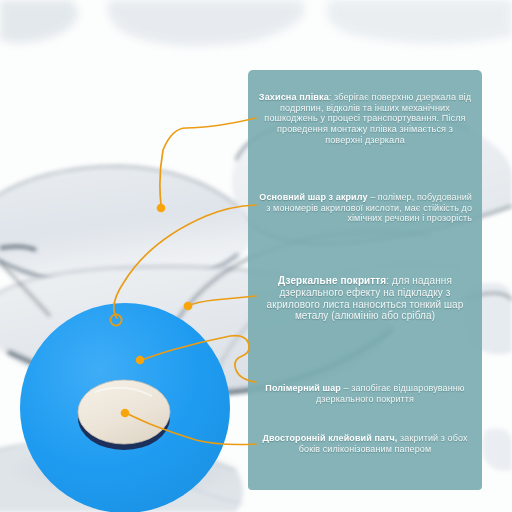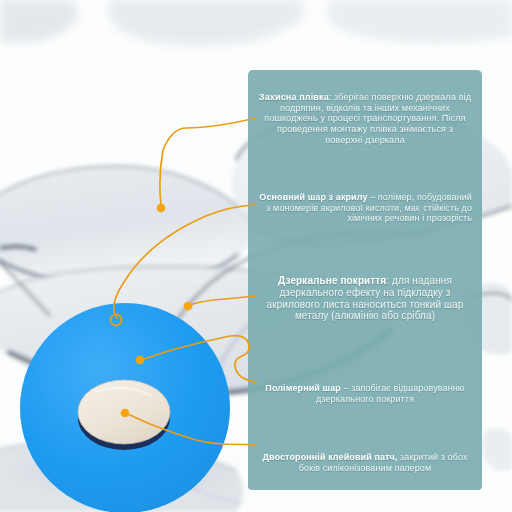--- a/index.html
+++ b/index.html
@@ -30,21 +30,21 @@
     color:#f2f7f7;
     line-height:1.18;
     letter-spacing:.1px;
     text-shadow:0 1px 1px rgba(20,60,62,.30);
   }
   .block .ttl{font-weight:bold;color:#ffffff;}
   .b1{top:22px;font-size:9.1px;}
   .b2{top:122px;font-size:9.0px;text-align:right;}
   .b3{top:205px;font-size:10px;}
   .b4{top:313px;font-size:9.0px;}
-  .b5{top:382px;font-size:9.0px;}
+  .b5{top:363px;font-size:9.0px;}
 
   
   .lines{position:absolute;inset:0;width:512px;height:512px;pointer-events:none;}
 </style>
 </head>
 <body>
 
 <div class="stage">
 
   <svg class="bg" viewBox="0 0 512 512">

